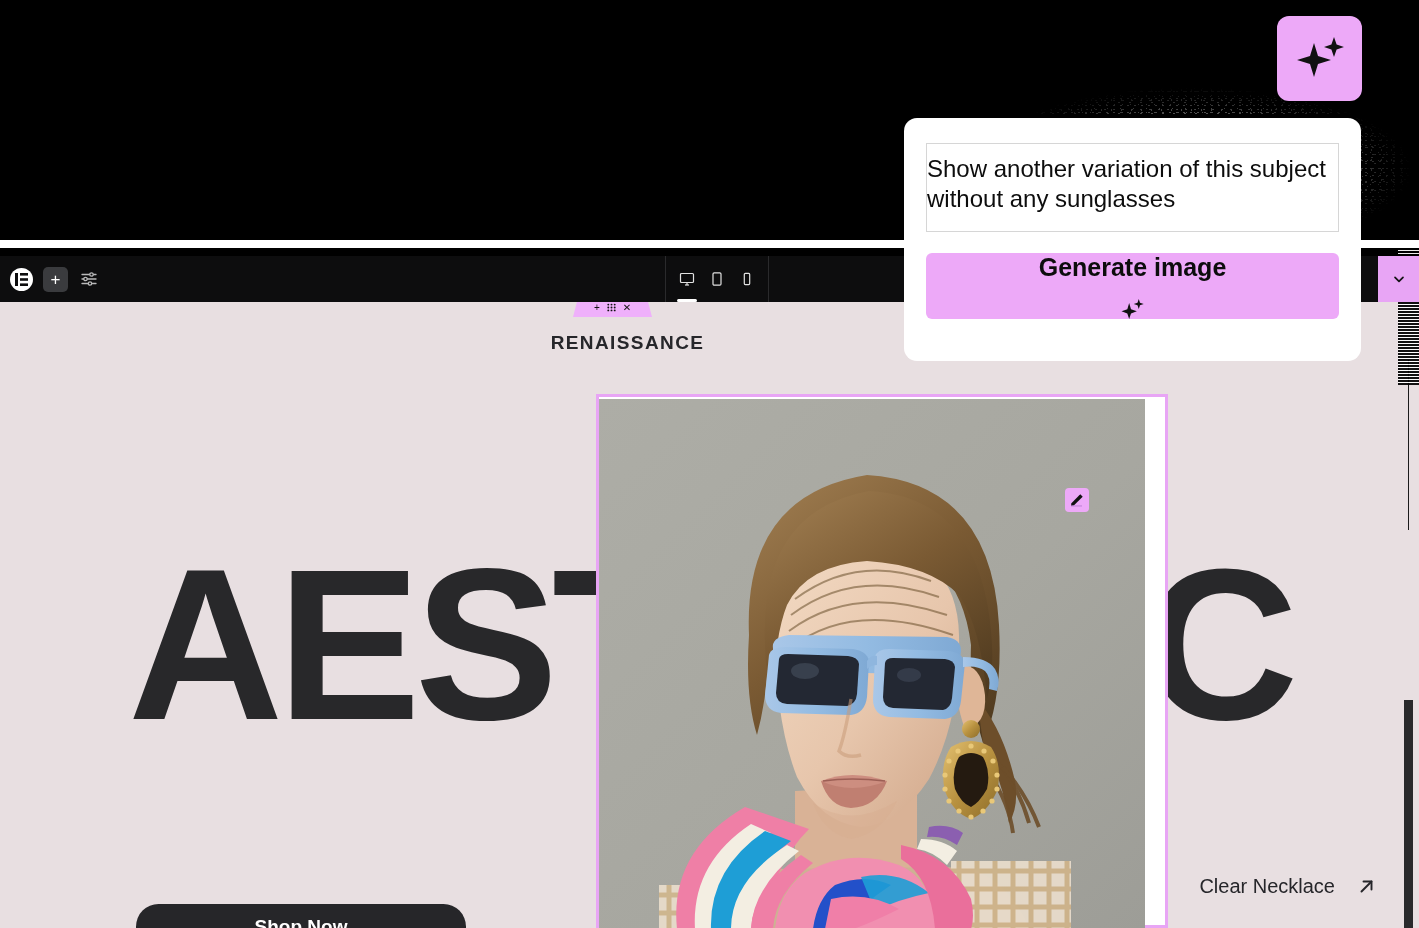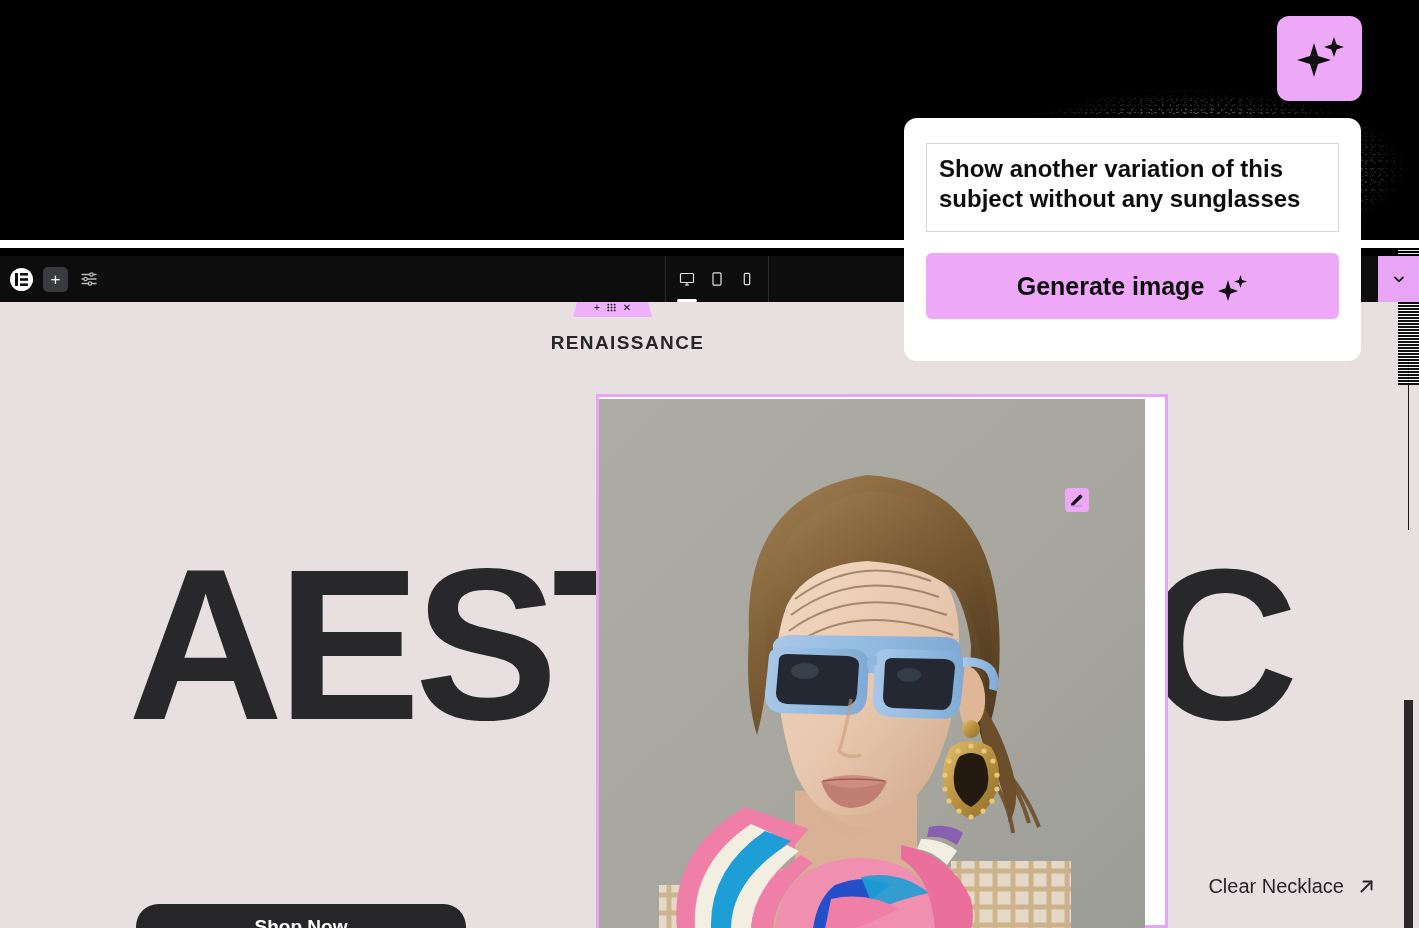--- a/index.html
+++ b/index.html
@@ -133,21 +133,21 @@
   .shopnow {
     position:absolute; left:136px; top:578px;
     width:330px; height:45px;
     border-radius:24px;
     background:#262629;
     color:#fff; font-size:19px; font-weight:bold;
     display:flex; align-items:center; justify-content:center;margin-top:24px;
   }
   .clearneck {
     position:absolute; right:36px; top:573px;
-    display:flex; align-items:center; gap:13px;
+    display:flex; align-items:center; gap:22px;
     font-size:20px; font-weight:500; color:#26262a;
   }
 
   
   .right-rail {
     position:absolute; left:1412px; top:302px; width:7px; height:626px;
     background:#e8dfe1;
   }
   .rail-line {
     position:absolute; left:1408px; top:360px; width:1px; height:170px;
@@ -205,32 +205,33 @@
   .ai-panel {
     position:absolute; left:904px; top:118px;
     width:457px; height:243px;
     background:#fff; border-radius:13px;
     z-index:41;
     padding:25px 22px;
   }
   .ai-input {
     width:413px; min-height:89px;
     border:1px solid #d6d6d6;
-    padding:10px 12px 8px 12px;
-    font-size:24px; font-weight:bold; color:#0d0d0d;
+    padding:10px 12px 8px 0;
+    font-size:24px; font-weight:normal; color:#0d0d0d;
     line-height:1.26;
     background:#fff;
   }
   .ai-generate {
     margin-top:21px;
     width:413px; height:66px;
     background:#eda9f8; border:none; border-radius:6px;
     display:flex; align-items:center; justify-content:center; gap:14px;
     font-size:25px; font-weight:bold; color:#0d0d0d;
     font-family:"Liberation Sans", sans-serif;
+    flex-direction:column;
   }
 </style>
 </head>
 <body>
 
 <div id="root">
 
   <div class="backdrop-black"></div>
   <div class="white-strip"></div>
   <div class="black-strip2"></div>

